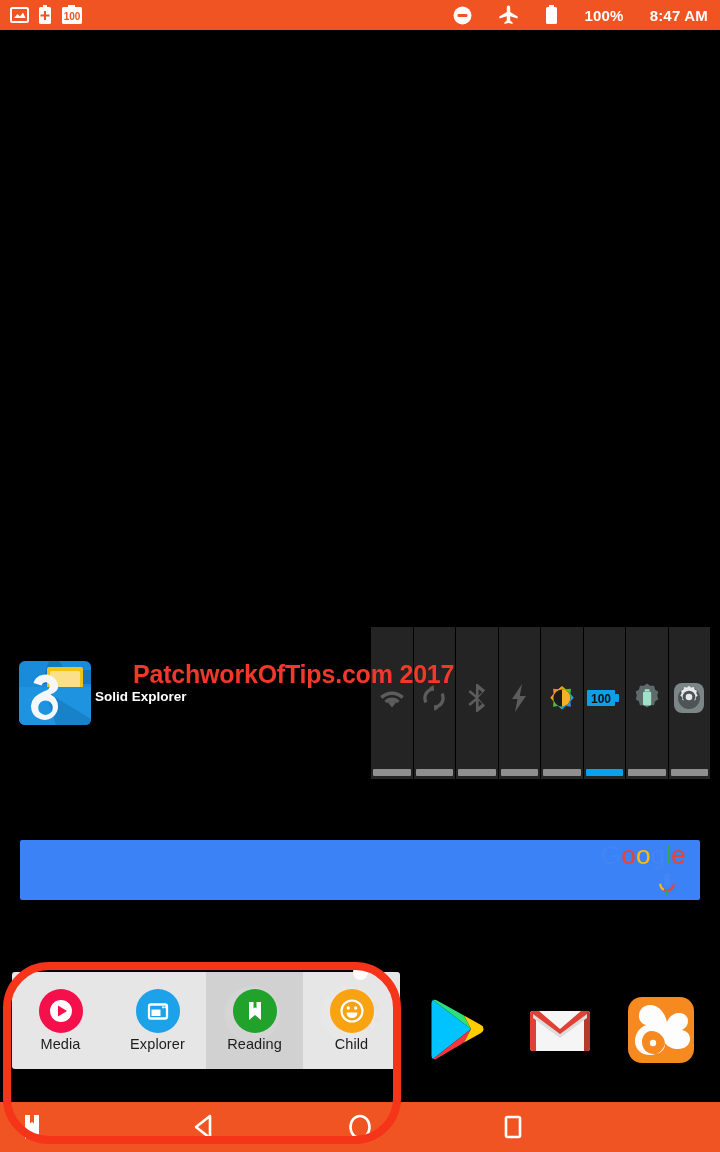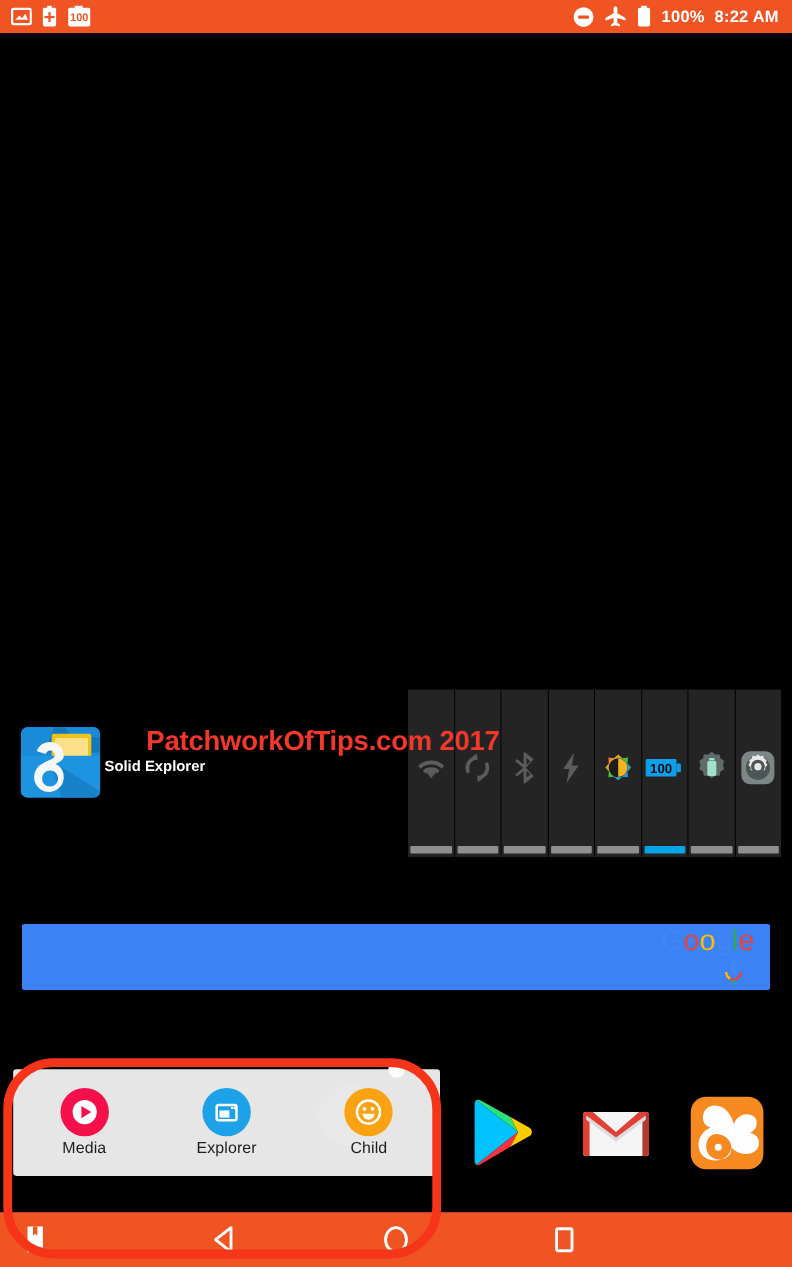--- a/index.html
+++ b/index.html
@@ -17,21 +17,21 @@
   }
 
   
   #status-bar {
     position:absolute; left:0; top:0;
     width:720px; height:30px;
     background:#F05423;
     display:flex; align-items:center;
   }
   .sb-left { display:flex; align-items:center; gap:9px; padding-left:10px; }
-  .sb-right { display:flex; align-items:center; gap:9px; margin-left:auto; padding-right:12px; }
+  .sb-right { display:flex; align-items:center; gap:26px; margin-left:auto; padding-right:12px; }
   .sb-text {
     color:#fff; font-size:15px; font-weight:bold;
     letter-spacing:.2px; white-space:nowrap;
   }
   .sb-ico { display:block; }
 
   
   #watermark {
     position:absolute; left:133px; top:640px;
     font-size:25px; font-weight:bold;
@@ -219,21 +219,21 @@
 
       <svg class="sb-ico" width="21" height="20" viewBox="0 0 21 20">
         <path d="M10.5 0.6 c1 0 1.7 .9 1.7 2.1 v4.3 l7.4 4.4 v2.2 l-7.4 -2.3 v4.3 l2.4 1.8 v1.7 l-4.1 -1.2 l-4.1 1.2 v-1.7 l2.4 -1.8 v-4.3 l-7.4 2.3 v-2.2 l7.4 -4.4 v-4.3 c0 -1.2 .7 -2.1 1.7 -2.1 z" fill="#fff"></path>
       </svg>
 
       <svg class="sb-ico" width="13" height="20" viewBox="0 0 13 20">
         <rect x="4" y="0" width="5" height="2.5" fill="#fff"></rect>
         <rect x="1" y="2" width="11" height="17" rx="1.5" fill="#fff"></rect>
       </svg>
       <span class="sb-text">100%</span>
-      <span class="sb-text">8:22 AM</span>
+      <span class="sb-text">8:47 AM</span>
     </div>
   </div>
 
   <div id="toggle-widget">
 
     <div class="tw-cell">
       <div class="tw-icon">
         <svg width="30" height="24" viewBox="0 0 30 24">
           <path d="M15 21.5 l4.2 -5.3 a6.8 6.8 0 0 0 -8.4 0 z" fill="#5c5c5c"></path>
           <path d="M15 11.4 a11 11 0 0 1 7.6 3 l-2.3 2.8 a7.8 7.8 0 0 0 -10.6 0 l-2.3 -2.8 a11 11 0 0 1 7.6 -3 z" fill="#5c5c5c"></path>
@@ -386,20 +386,32 @@
         <svg width="26" height="26" viewBox="0 0 26 26">
           <rect x="4" y="6.5" width="18" height="14" rx="1.8" fill="none" stroke="#fff" stroke-width="2.3"></rect>
           <rect x="6.5" y="11.5" width="9" height="6.5" fill="#fff"></rect>
           <circle cx="18" cy="9.3" r="1.1" fill="#fff"></circle>
           <circle cx="20.3" cy="9.3" r="1.1" fill="#fff"></circle>
         </svg>
       </div>
       <div class="mode-label" style="position:relative;z-index:2;">Explorer</div>
     </div>
 
+    <div class="mode-tile selected">
+      <svg class="ghost" style="left:12px;top:12px;" width="68" height="68" viewBox="0 0 68 68">
+        <circle cx="34" cy="30" r="28" fill="#dcdcdc"></circle>
+      </svg>
+      <div class="mode-circle" style="background:#21A22B;position:relative;z-index:2;">
+        <svg width="26" height="26" viewBox="0 0 26 26">
+          <path d="M7 4 h12 v18 l-6 -5 l-6 5 z" fill="#fff"></path>
+          <path d="M11.5 4 h3 v6.5 l-1.5 -1.3 l-1.5 1.3 z" fill="#21A22B"></path>
+        </svg>
+      </div>
+      <div class="mode-label" style="position:relative;z-index:2;">Reading</div>
+    </div>
 
     <div class="mode-tile">
       <svg class="ghost" style="left:16px;top:10px;" width="72" height="72" viewBox="0 0 72 72">
         <circle cx="30" cy="32" r="28" fill="#ededed"></circle>
         <circle cx="56" cy="24" r="4" fill="#e0e0e0"></circle>
         <circle cx="58" cy="38" r="3" fill="#e0e0e0"></circle>
         <circle cx="50" cy="46" r="2.5" fill="#e0e0e0"></circle>
       </svg>
       <div class="mode-circle" style="background:#F9A313;position:relative;z-index:2;">
         <svg width="26" height="26" viewBox="0 0 26 26">

